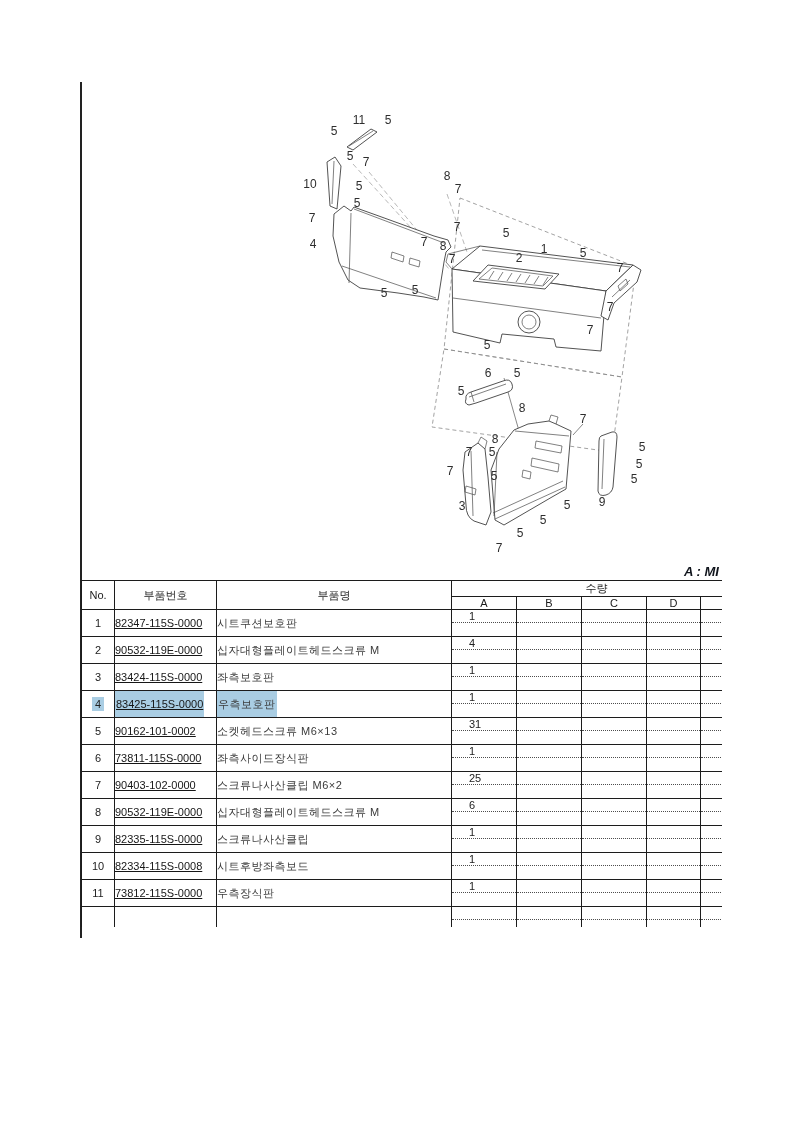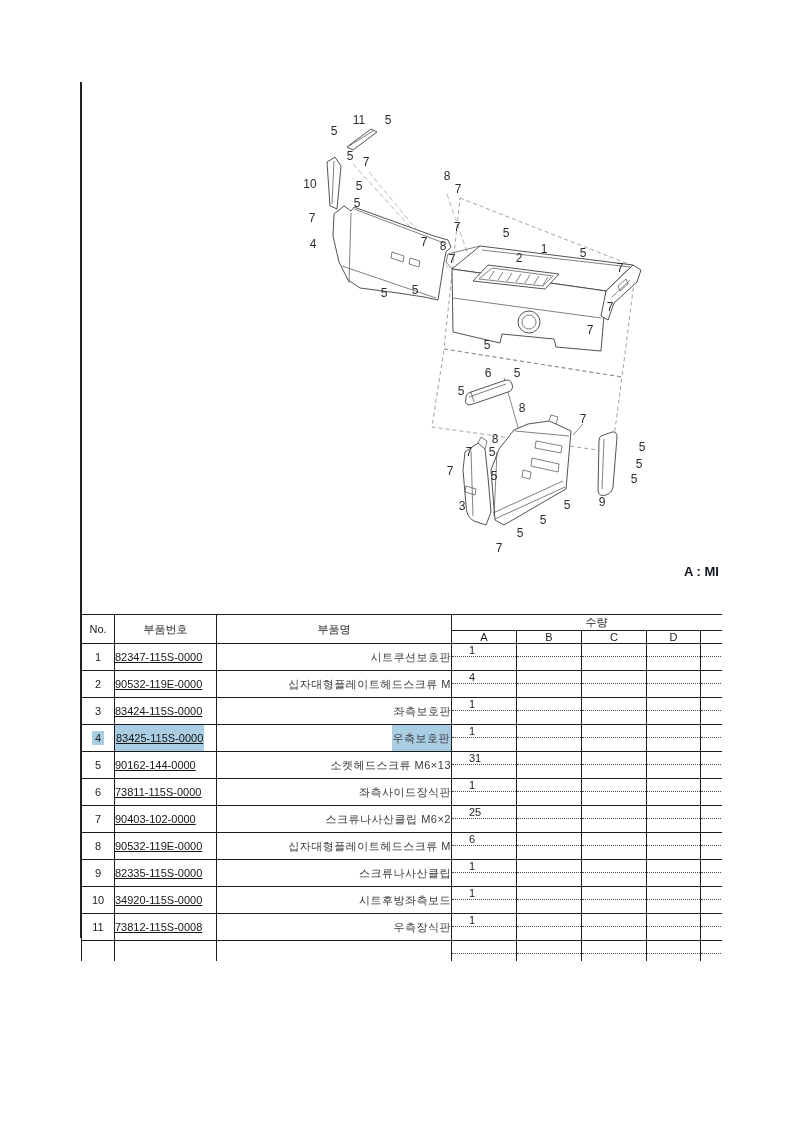--- a/index.html
+++ b/index.html
@@ -15,38 +15,38 @@
   .diagram{position:absolute;left:0;top:0;width:793px;height:1122px;}
   .diagram svg{width:100%;height:100%;}
   .pline{fill:#ffffff;stroke:#3f3f3f;stroke-width:0.9;stroke-linejoin:round;}
   .pdetail{fill:none;stroke:#4a4a4a;stroke-width:0.7;}
   .dashrect{fill:none;stroke:#8a8a8a;stroke-width:0.8;stroke-dasharray:4 3;}
   .longleader{fill:none;stroke:#9a9a9a;stroke-width:0.7;stroke-dasharray:5 3;}
   .xtra{fill:none;stroke:#555;stroke-width:0.7;}
   .callout-text{font-size:12px;fill:#2e2e2e;}
 
   
-  .corner-note{position:absolute;left:684px;top:564px;font-weight:bold;font-size:13px;color:#10141c;}
+  .corner-note{position:absolute;left:684px;top:564px;font-weight:bold;font-size:13px;color:#10141c;font-style:italic;}
 
   
-  .table-clip{position:absolute;left:81px;top:614px;width:641px;height:347px;overflow:hidden;}
+  .table-clip{position:absolute;left:81px;top:580px;width:641px;height:347px;overflow:hidden;}
   table.parts{border-collapse:collapse;table-layout:fixed;width:660px;background:#fff;}
   table.parts td,table.parts th{
     border:1.4px solid #1c1c1c;padding:0;font-weight:normal;
     font-size:11px;overflow:hidden;white-space:nowrap;
   }
   tr.hrow1 th{height:12px;}
   tr.hrow2 th{height:12px;}
   th.h-no{font-weight:bold;font-size:11px;}
   th.h-k{font-size:11px;color:#222;}
   th.h-col{font-weight:bold;font-size:11.5px;}
   tbody tr{height:27px;}
   td.c-no{text-align:center;color:#222;}
   td.c-pn{padding-left:4px;font-size:11.5px;color:#161616;text-decoration:underline;}
-  td.c-nm{padding-left:5px;font-size:11px;color:#3a3a3a;letter-spacing:0.5px;text-align:right;}
+  td.c-nm{padding-left:5px;font-size:11px;color:#3a3a3a;letter-spacing:0.5px;}
   td.c-q{vertical-align:top;}
   .qv{height:13px;border-bottom:1.2px dotted #4d4d4d;display:flex;align-items:flex-end;
       padding-left:17px;box-sizing:border-box;font-size:11px;color:#222;line-height:11px;}
   .hl{background:#a9cde3;}
   td.c-no .hl{padding:1px 3px;}
   td.c-pn .hl,td.c-nm .hl{padding:18px 1px;}
 </style>
 </head>
 <body>
 
@@ -285,21 +285,21 @@
           </td>
           <td class="c-q">
             <div class="qv"></div>
           </td>
           <td class="c-q">
             <div class="qv"></div>
           </td>
         </tr>
         <tr>
           <td class="c-no"><span>5</span></td>
-          <td class="c-pn"><span>90162-144-0000</span></td>
+          <td class="c-pn"><span>90162-101-0002</span></td>
           <td class="c-nm"><span>소켓헤드스크류 M6×13</span></td>
           <td class="c-q">
             <div class="qv">31</div>
           </td>
           <td class="c-q">
             <div class="qv"></div>
           </td>
           <td class="c-q">
             <div class="qv"></div>
           </td>
@@ -385,41 +385,41 @@
           </td>
           <td class="c-q">
             <div class="qv"></div>
           </td>
           <td class="c-q">
             <div class="qv"></div>
           </td>
         </tr>
         <tr>
           <td class="c-no"><span>10</span></td>
-          <td class="c-pn"><span>34920-115S-0000</span></td>
+          <td class="c-pn"><span>82334-115S-0008</span></td>
           <td class="c-nm"><span>시트후방좌측보드</span></td>
           <td class="c-q">
             <div class="qv">1</div>
           </td>
           <td class="c-q">
             <div class="qv"></div>
           </td>
           <td class="c-q">
             <div class="qv"></div>
           </td>
           <td class="c-q">
             <div class="qv"></div>
           </td>
           <td class="c-q">
             <div class="qv"></div>
           </td>
         </tr>
         <tr>
           <td class="c-no"><span>11</span></td>
-          <td class="c-pn"><span>73812-115S-0008</span></td>
+          <td class="c-pn"><span>73812-115S-0000</span></td>
           <td class="c-nm"><span>우측장식판</span></td>
           <td class="c-q">
             <div class="qv">1</div>
           </td>
           <td class="c-q">
             <div class="qv"></div>
           </td>
           <td class="c-q">
             <div class="qv"></div>
           </td>

